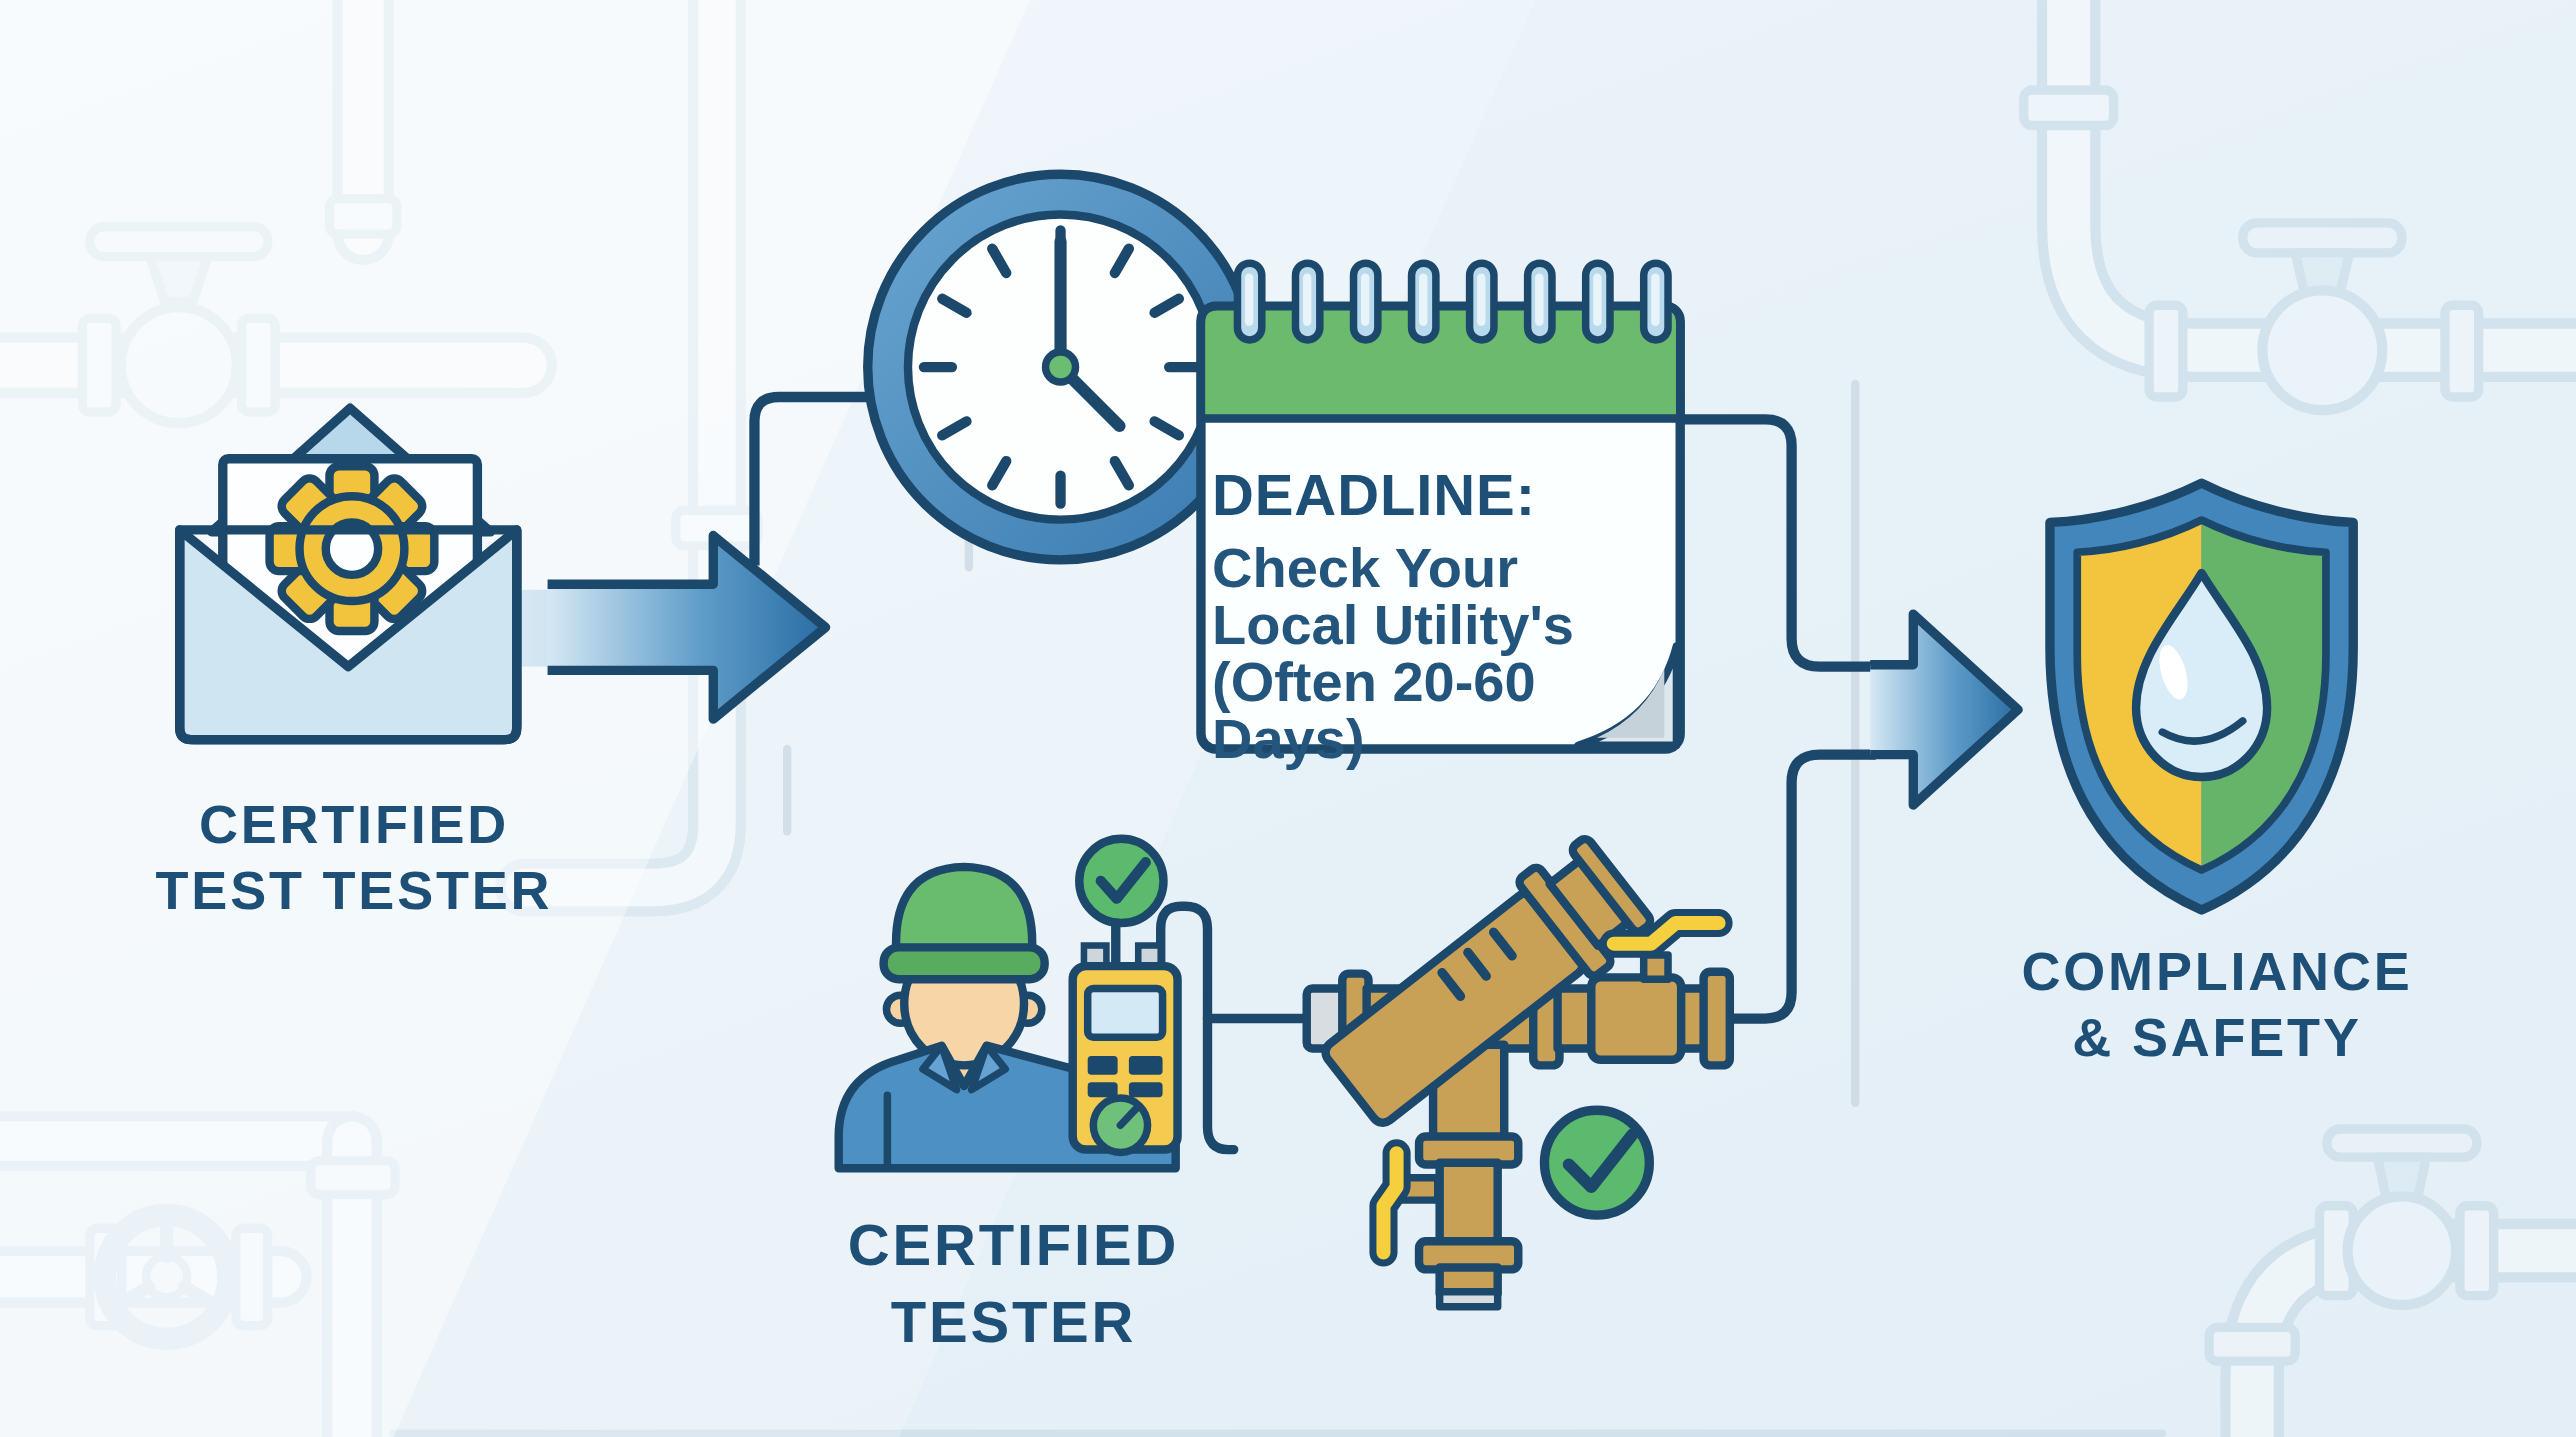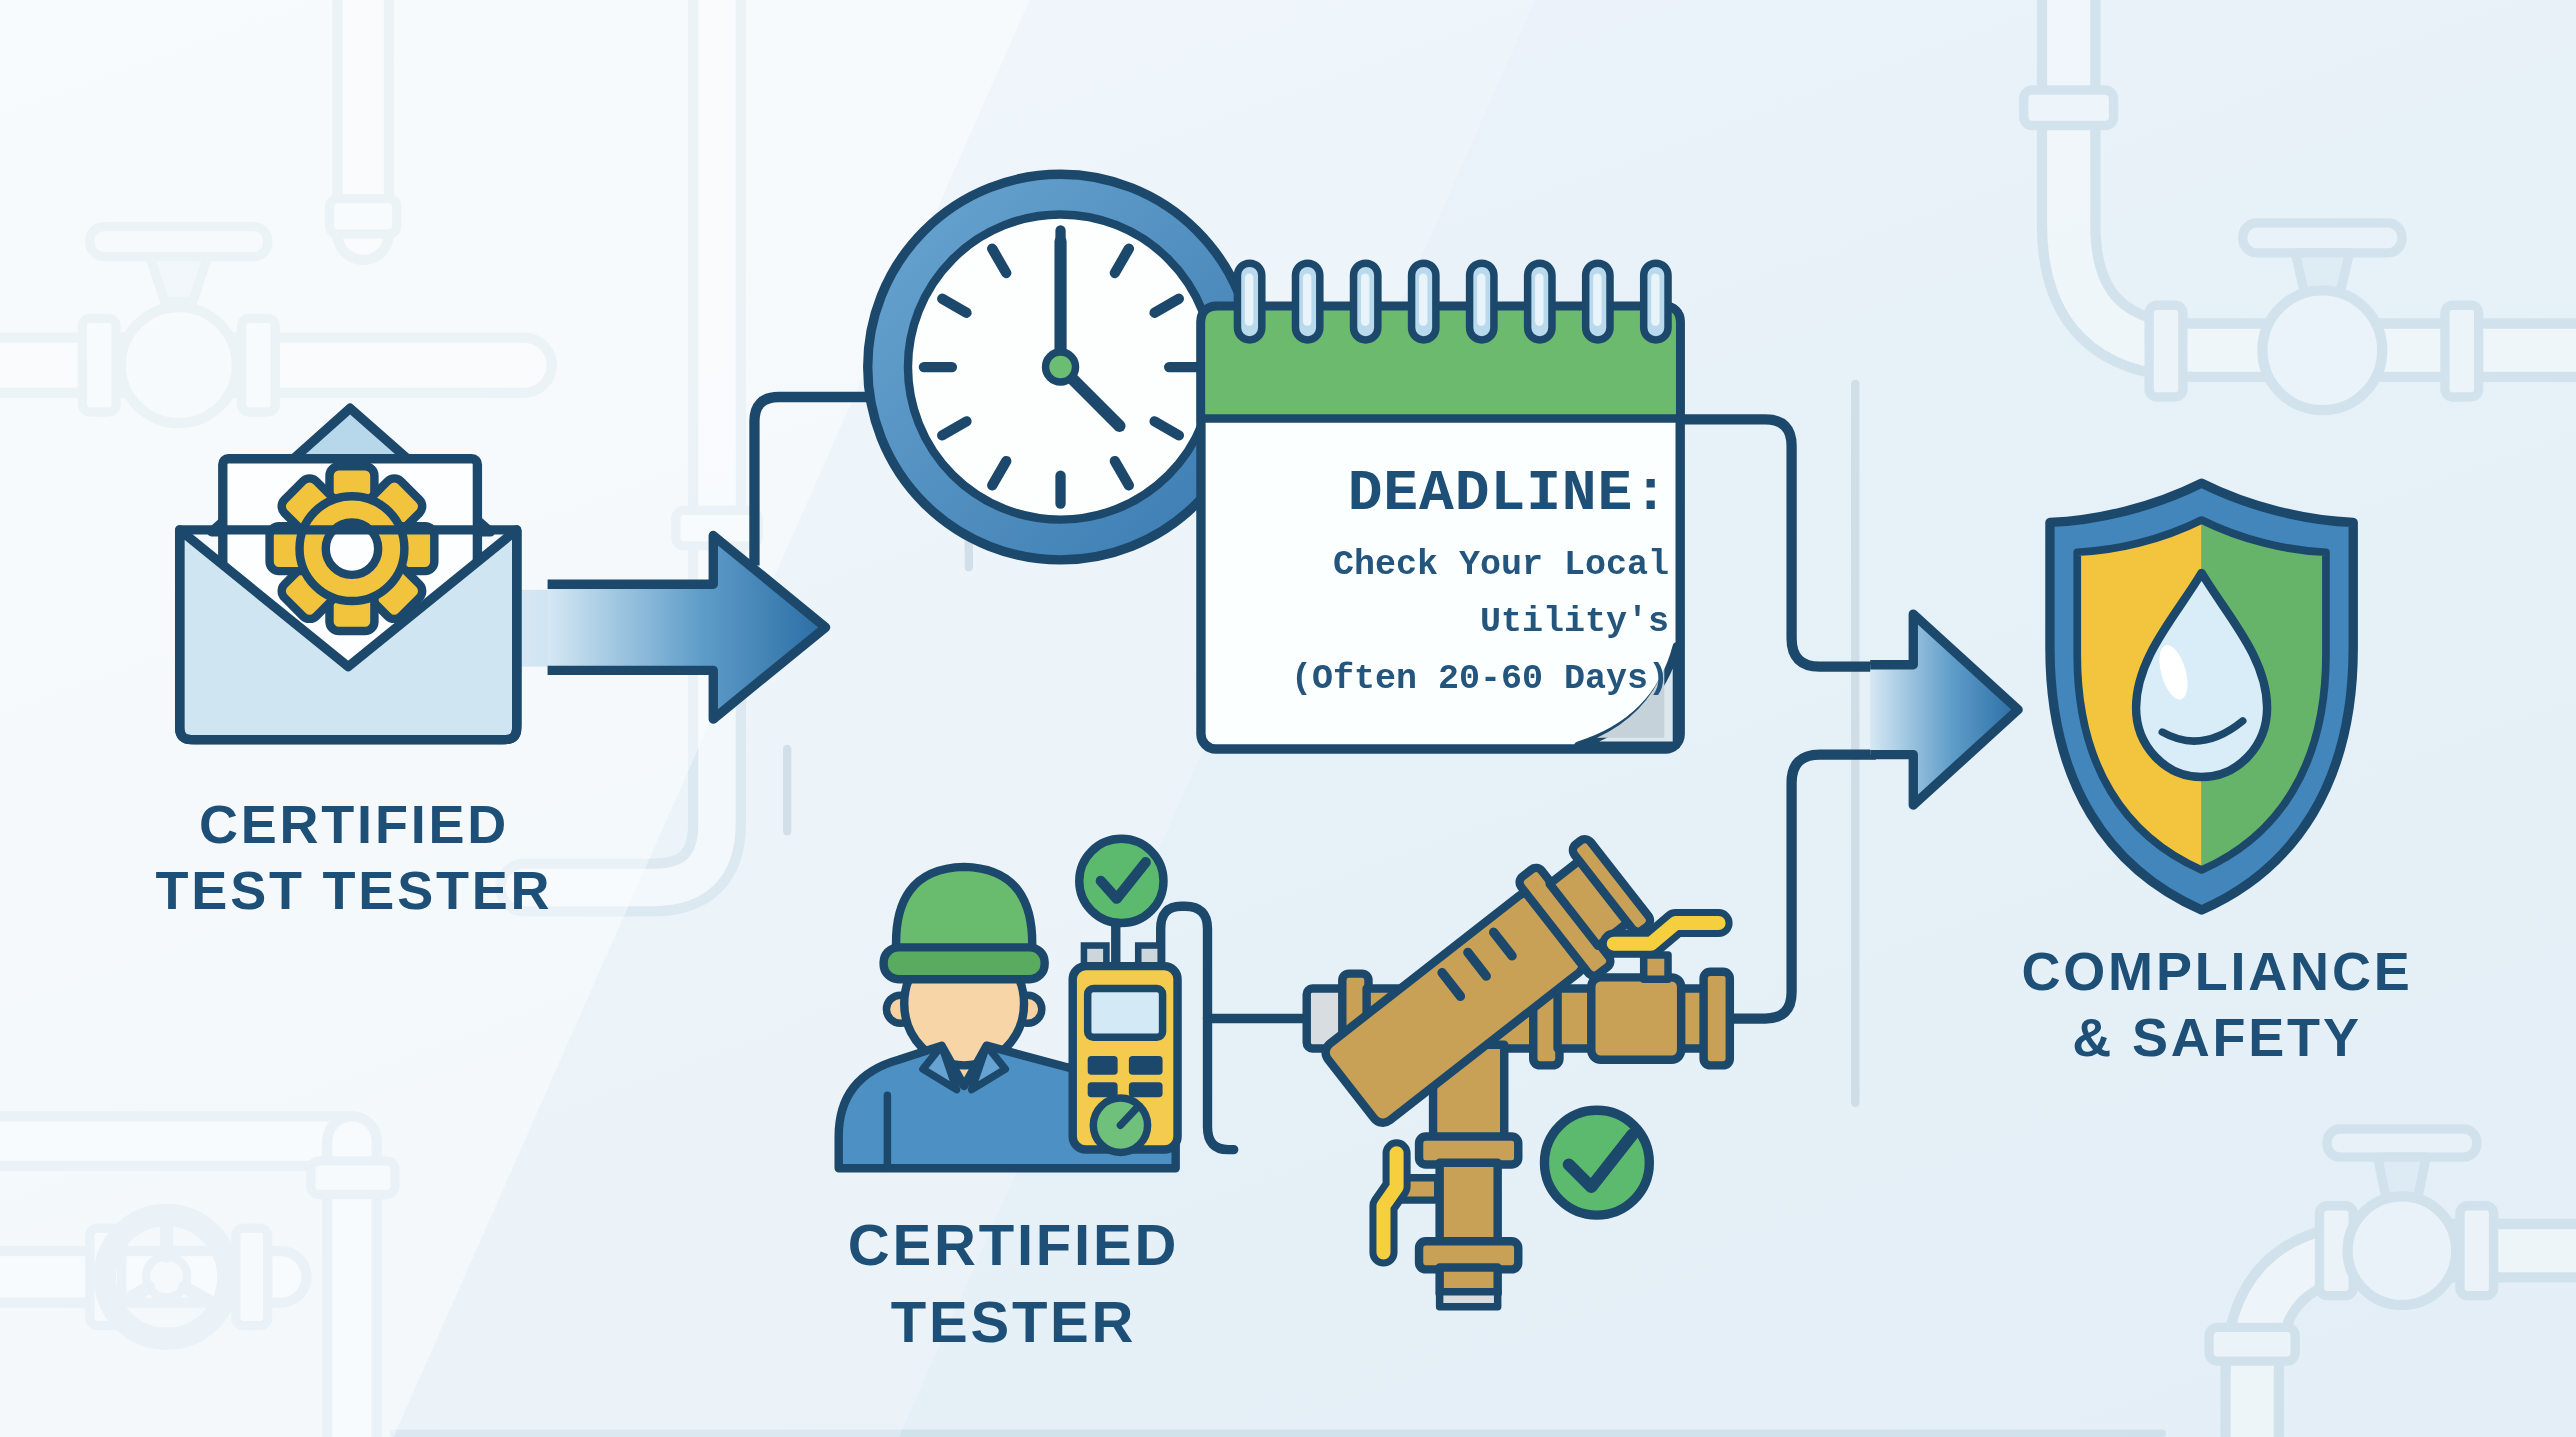--- a/index.html
+++ b/index.html
@@ -8,23 +8,23 @@
     background:linear-gradient(160deg,#eef5fa 0%,#e7f1f8 45%,#e3eef6 100%);
     font-family:"Liberation Sans", sans-serif;
   }
   .stage svg{position:absolute;left:0;top:0;}
   .label{
     position:absolute;text-align:center;color:#1e4f76;font-weight:800;
     -webkit-font-smoothing:antialiased;
   }
   .caption{font-size:54px;line-height:66px;letter-spacing:2.8px;}
   .caption.big{font-size:58px;line-height:77px;}
-  .cal-text{position:absolute;text-align:right;color:#24557c;font-family:Liberation Mono, monospace;}
+  .cal-text{position:absolute;text-align:left;color:#24557c;}
   .cal-heading{font-size:58px;font-weight:800;letter-spacing:0.9px;color:#1e4f76;margin:0 0 11.2px 0;}
-  .cal-line{font-size:35px;line-height:57px;font-weight:700;margin:0;}
+  .cal-line{font-size:56px;line-height:57px;font-weight:700;margin:0;}
 </style>
 </head>
 <body>
 
 <div class="stage">
 
 <svg width="2576" height="1438" viewBox="0 0 2752 1536">
   <defs>
     <linearGradient id="rimGrad" x1="0" y1="0" x2="1" y2="1">
       <stop offset="0" stop-color="#6aa6d1"></stop>

